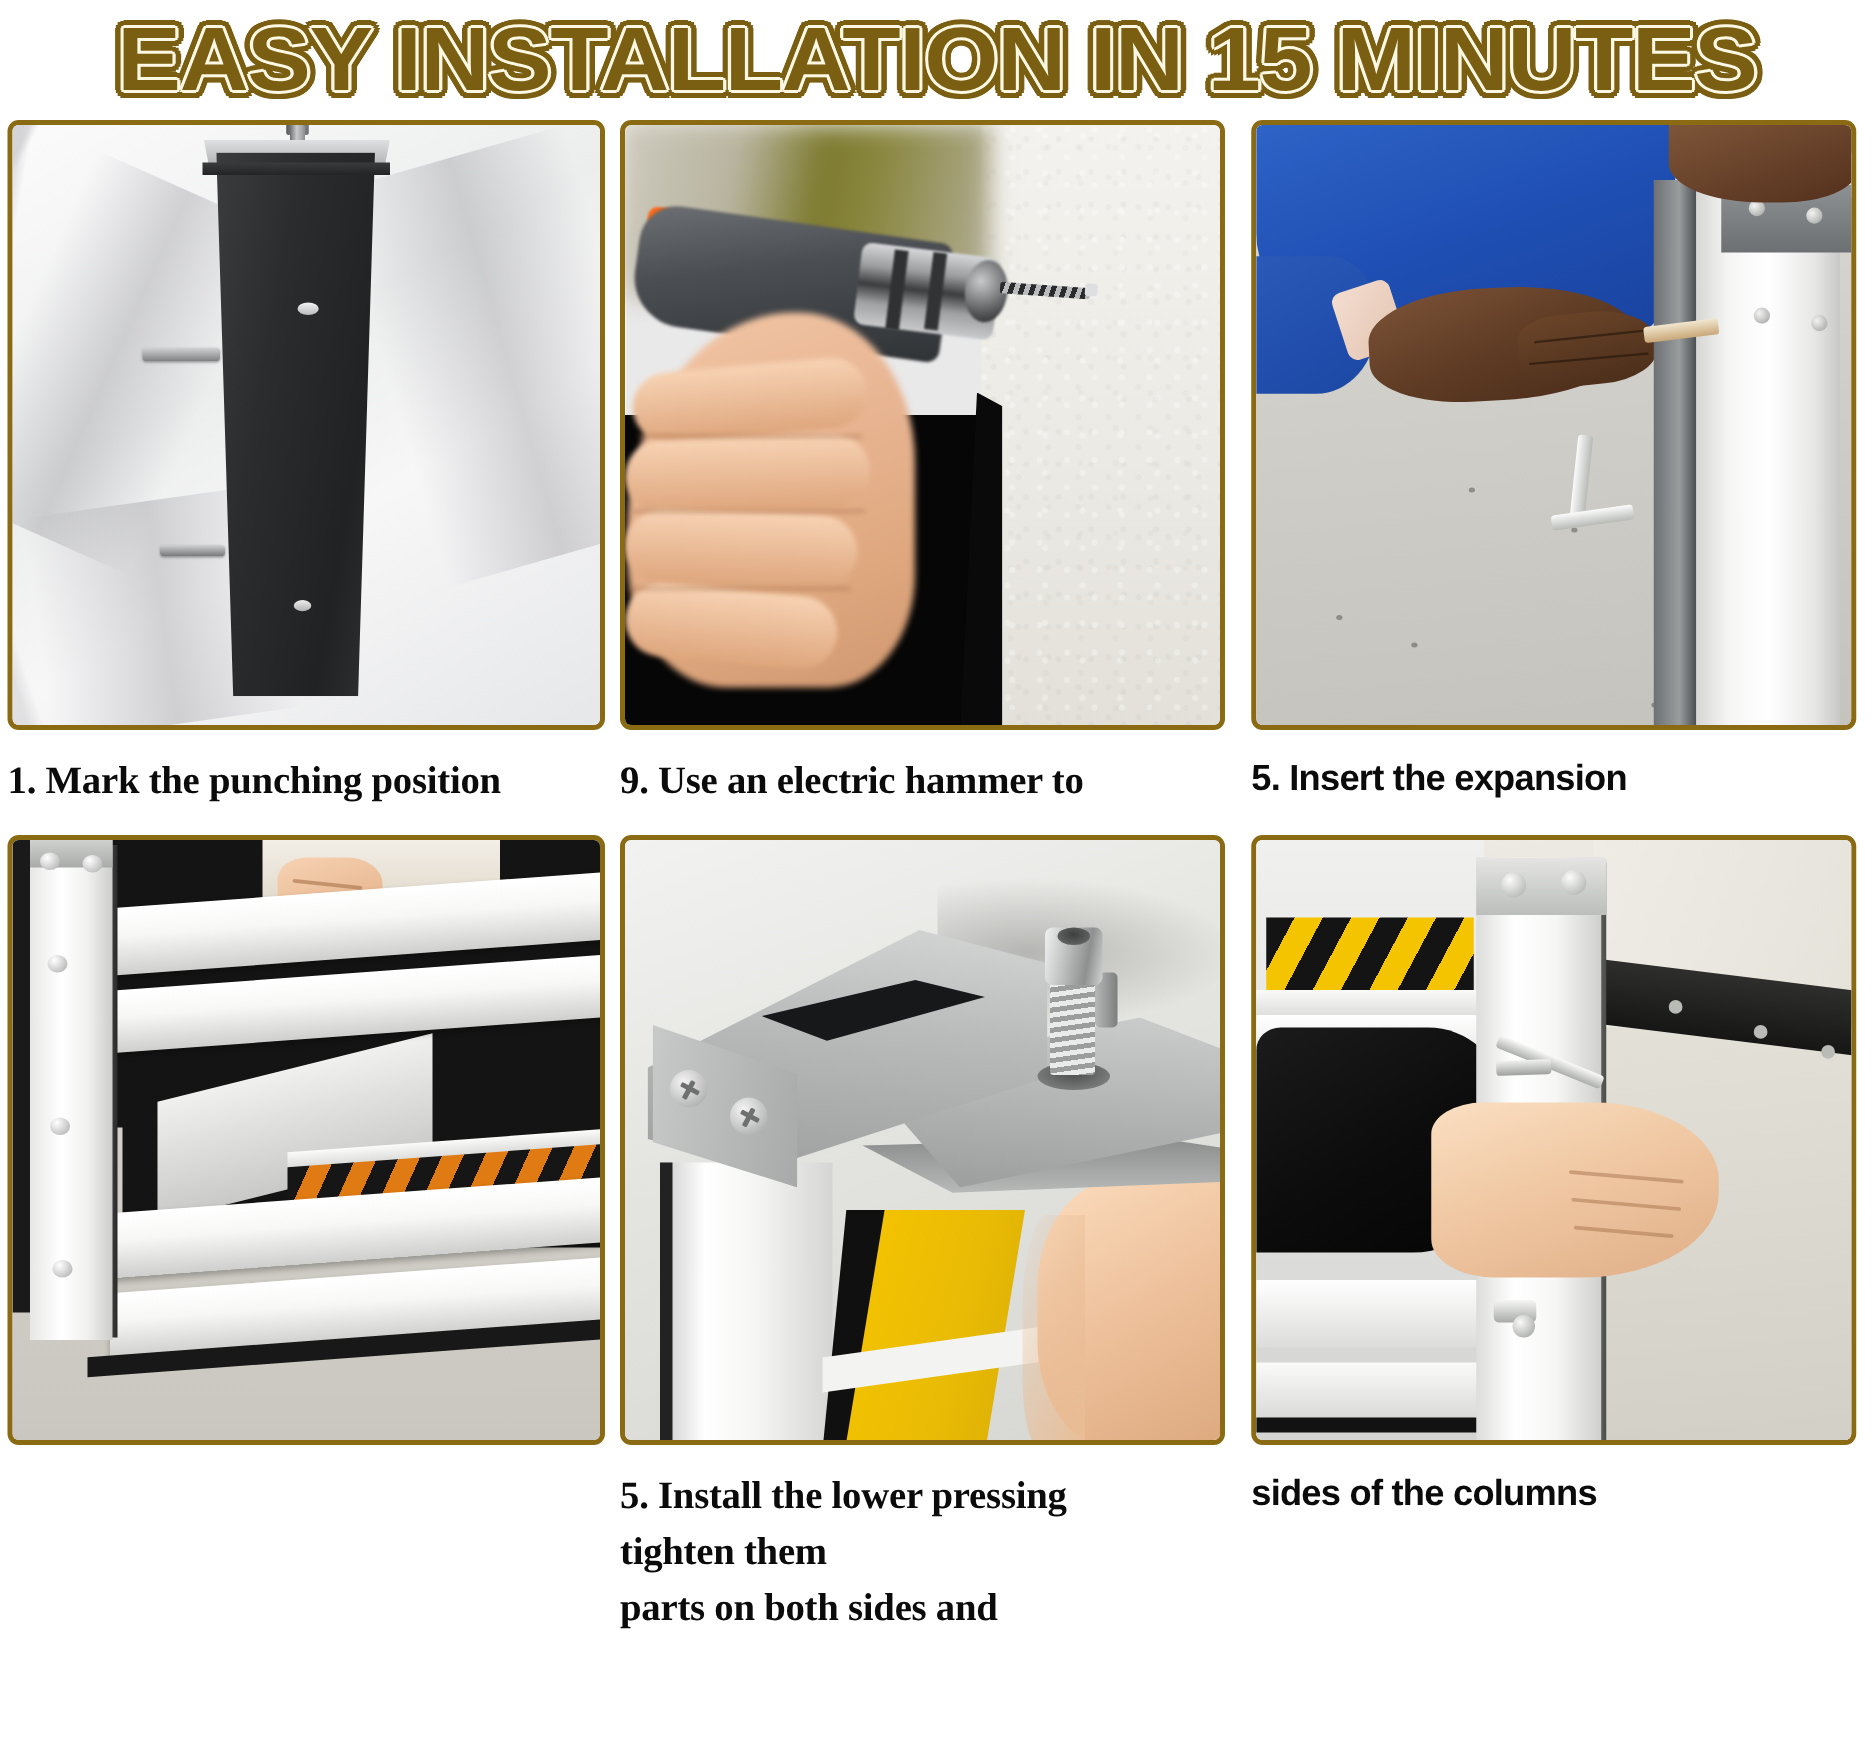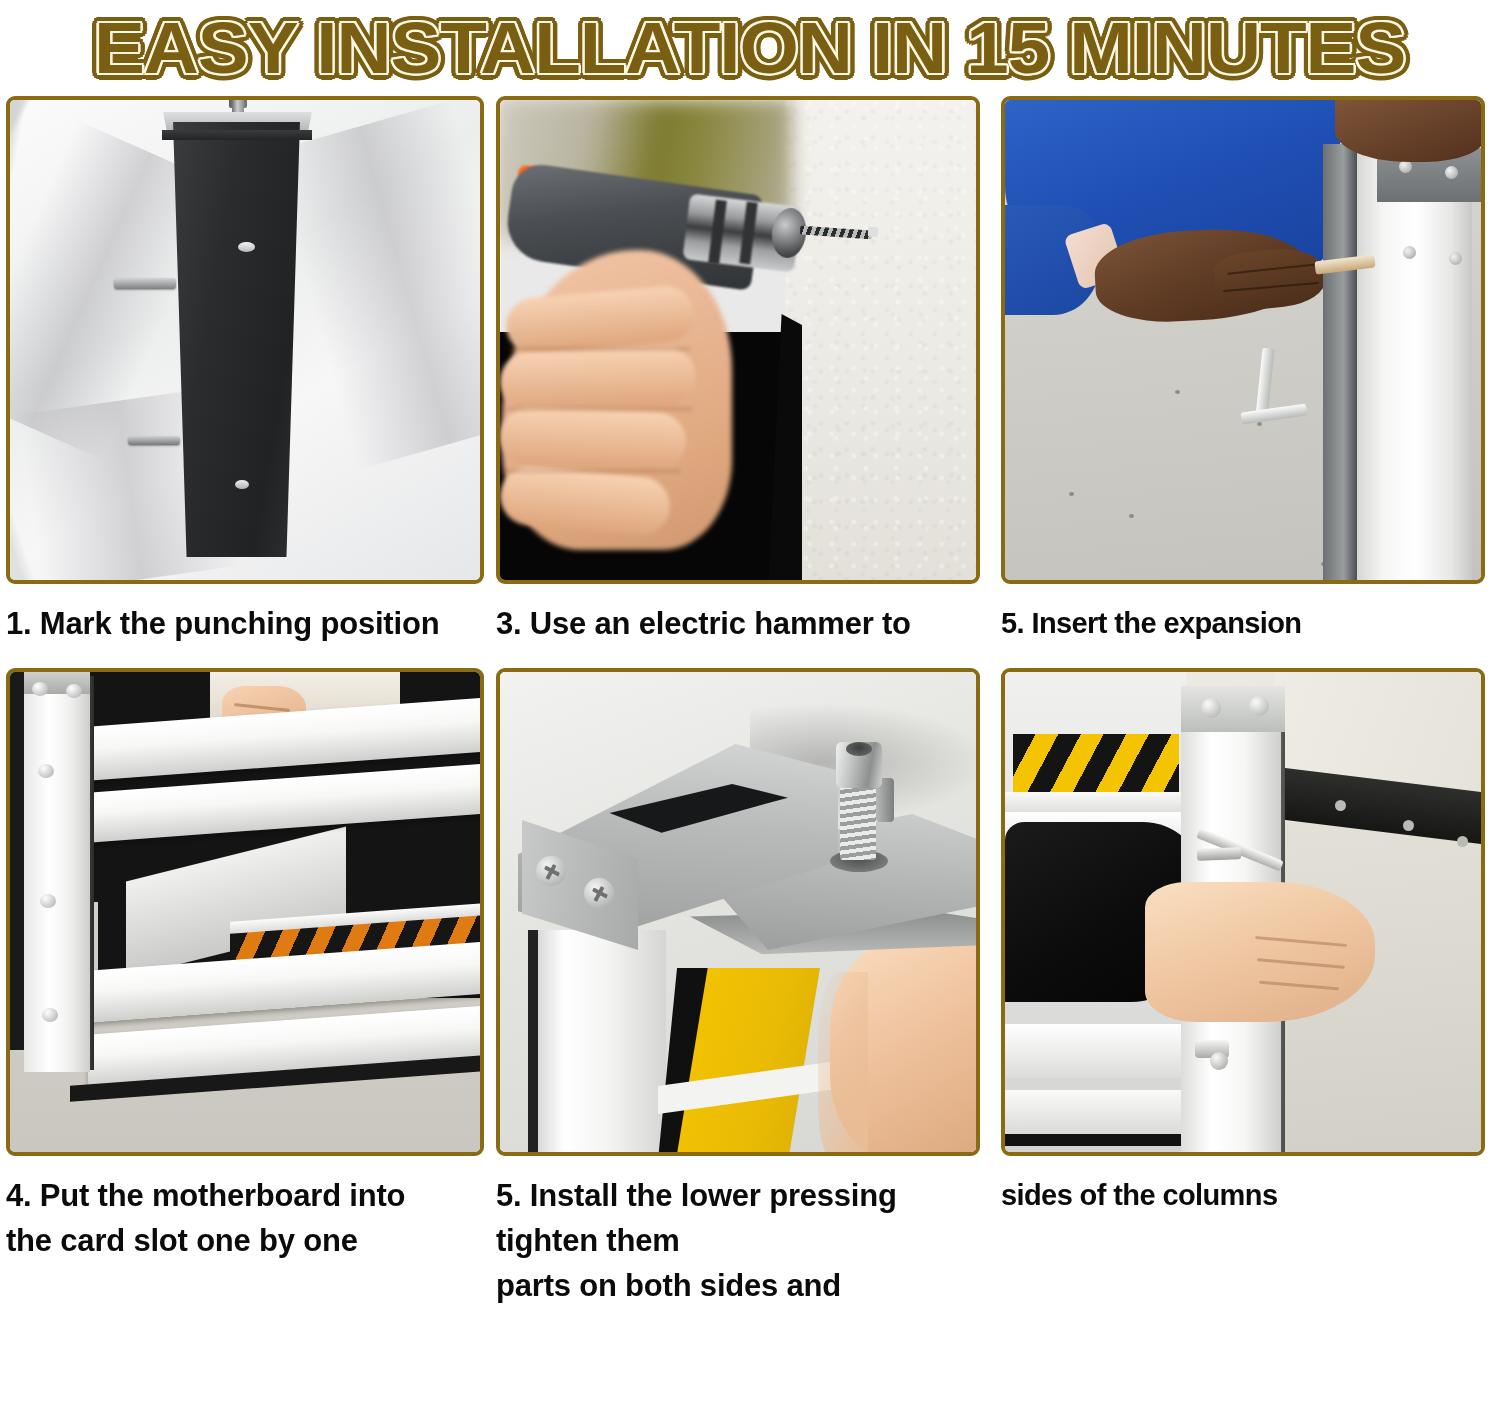--- a/index.html
+++ b/index.html
@@ -73,21 +73,21 @@
   .caption{
     margin-top:17px;
     color:#0b0b0b;
     font-weight:bold;
     font-size:30px;
     line-height:45px;
     letter-spacing:-0.2px;
     width:470px;
   }
   .cap-narrow{
-    font-family:Liberation Sans, sans-serif;
+    font-family:Liberation Serif, serif;
     font-size:31px;
   }
   .cap-wide{
     font-family:"Liberation Sans","DejaVu Sans",sans-serif;
     font-size:29px;
     letter-spacing:-0.6px;
   }
   .caption p{margin:0;}
 
   
@@ -377,21 +377,21 @@
         <div class="p2-fing" style="left:6px;top:192px;width:188px;height:56px;transform:rotate(-5deg);"></div>
         <div class="p2-fing" style="left:0px;top:250px;width:196px;height:58px;transform:rotate(-2deg);"></div>
         <div class="p2-fing" style="left:0px;top:310px;width:186px;height:58px;transform:rotate(2deg);"></div>
         <div class="p2-fing" style="left:0px;top:372px;width:170px;height:58px;transform:rotate(5deg);"></div>
         <div class="p2-fingline" style="left:10px;top:248px;width:180px;"></div>
         <div class="p2-fingline" style="left:6px;top:308px;width:186px;"></div>
         <div class="p2-fingline" style="left:4px;top:370px;width:176px;"></div>
       </div>
     </div>
     <div class="caption cap-narrow">
-      <p>3. Use an electric hammer to</p>
+      <p>9. Use an electric hammer to</p>
     </div>
   </div>
 
   <div class="cell wide">
     <div class="photo">
       <div class="scene">
         <div class="p3-floor"></div>
         <div class="p3-floorspeck" style="left:64px;top:392px;"></div>
         <div class="p3-floorspeck" style="left:124px;top:414px;"></div>
         <div class="p3-floorspeck" style="left:170px;top:290px;"></div>
@@ -445,24 +445,20 @@
         <div class="p4-slotcol"></div>
         <div class="p4-lcoldark"></div>
         <div class="p4-lcol"></div>
         <div class="p4-lcolplate"></div>
         <div class="p4-lscrew" style="left:28px;top:92px;"></div>
         <div class="p4-lscrew" style="left:30px;top:222px;"></div>
         <div class="p4-lscrew" style="left:32px;top:336px;"></div>
         <div class="p4-lscrew" style="left:22px;top:10px;"></div>
         <div class="p4-lscrew" style="left:56px;top:12px;"></div>
       </div>
-    </div>
-    <div class="caption cap-narrow">
-      <p>4. Put the motherboard into</p>
-      <p>the card slot one by one</p>
     </div>
   </div>
 
   <div class="cell wide row2">
     <div class="photo">
       <div class="scene">
         <div class="p5-bg"></div>
         <div class="p5-shadow"></div>
         <div class="p5-col"></div>
         <div class="p5-colline"></div>

